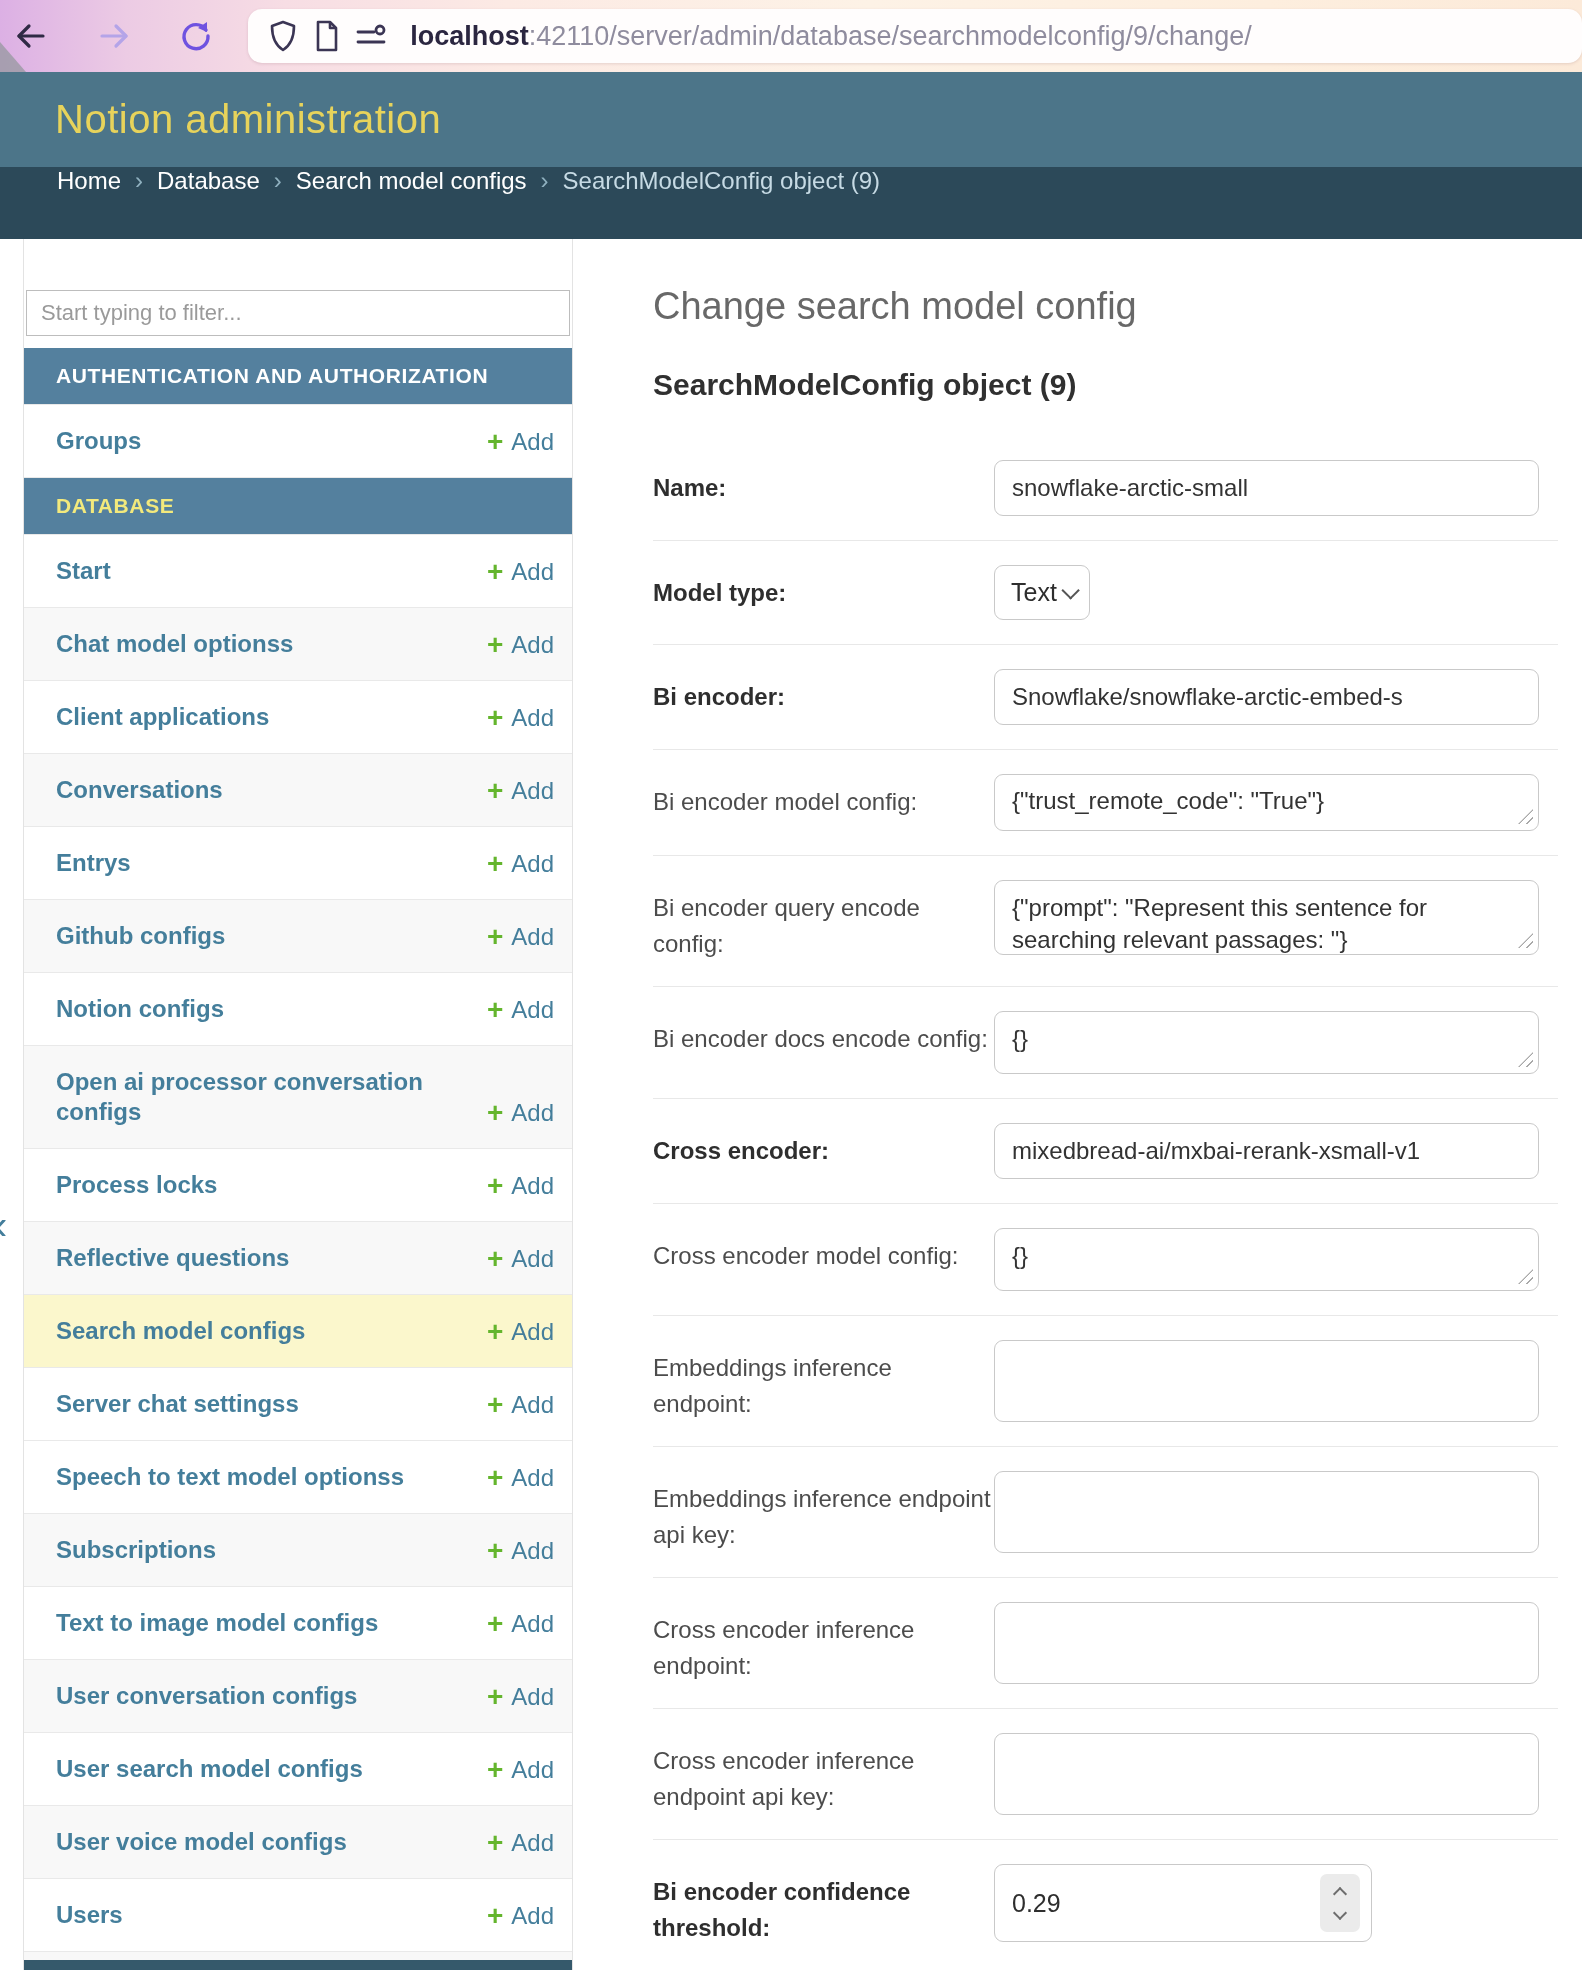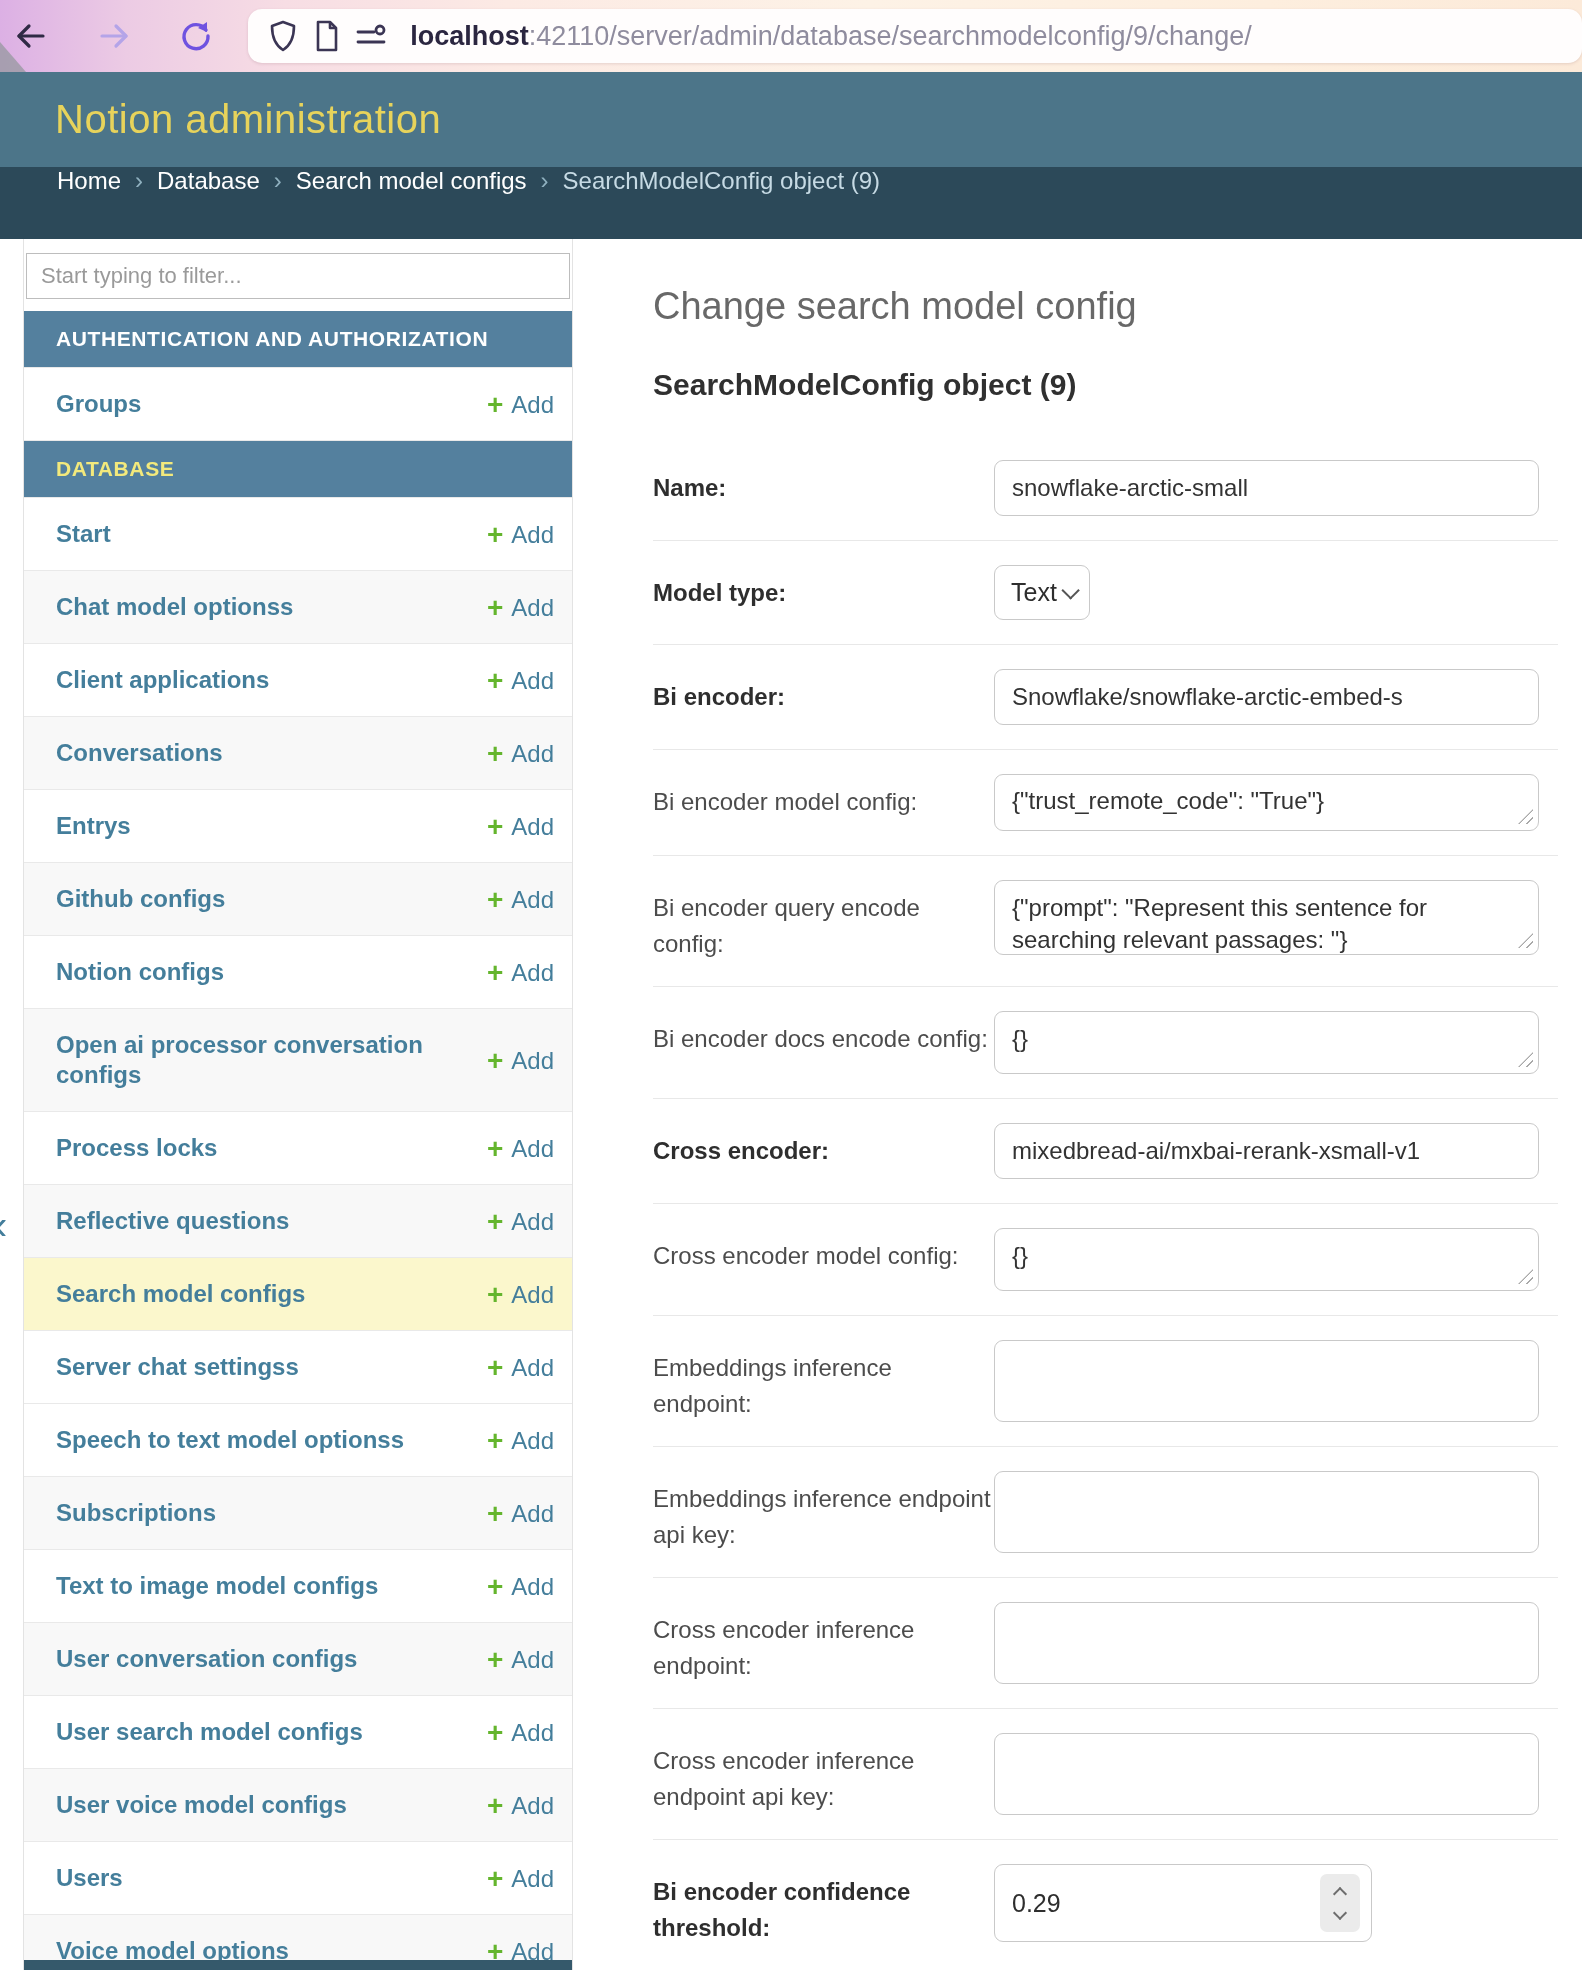--- a/index.html
+++ b/index.html
@@ -44,33 +44,33 @@
   .crumb-sep { color:#8fb0bf; margin:0 14px; }
   .crumb-current { color:#c6dae4; }
 
   
   .layout { display:flex; align-items:stretch; height:1731px; }
 
   .sidebar {
     width:550px; margin-left:23px; border-left:1px solid #e3e3e3; border-right:1px solid #e3e3e3;
     display:flex; flex-direction:column; position:relative; background:#fff;
   }
-  .filter-wrap { padding:14px 2px 12px 2px; }
+  .filter-wrap { padding:14px 2px 12px 2px;margin-top:37px; }
   .filter-input {
     width:100%; height:46px; border:1px solid #bdbdbd; background:#fff;
     font-family:"Liberation Sans",sans-serif; font-size:22px; color:#333; padding:0 14px;
   }
   .filter-input::placeholder { color:#9a9a9a; }
   .module-header {
     background:#54809e; color:#ffffff; font-weight:700; font-size:21px;
     letter-spacing:.6px; padding:16px 16px 16px 32px; text-transform:uppercase;
   }
   .module-header.current-app { color:#f3e97c; }
   .srow {
-    display:flex; align-items:center; padding:21px 18px 21px 32px;
+    display:flex; align-items:flex-end; padding:21px 18px 21px 32px;
     border-top:1px solid #e9e9e9; background:#ffffff;
   }
   .srow.alt { background:#f8f8f8; }
   .srow.selected { background:#fbf7cc; }
   .srow .model-link {
     flex:1; color:#447e9b; font-weight:700; font-size:24px; line-height:30px;
     text-decoration:none; cursor:pointer; padding-right:20px;
   }
   .addlink { display:flex; align-items:center; white-space:nowrap; text-decoration:none; cursor:pointer; margin-top:1px; }
   .addlink .plus { color:#64b52d; font-weight:700; font-size:28px; line-height:26px; margin-right:8px; }

